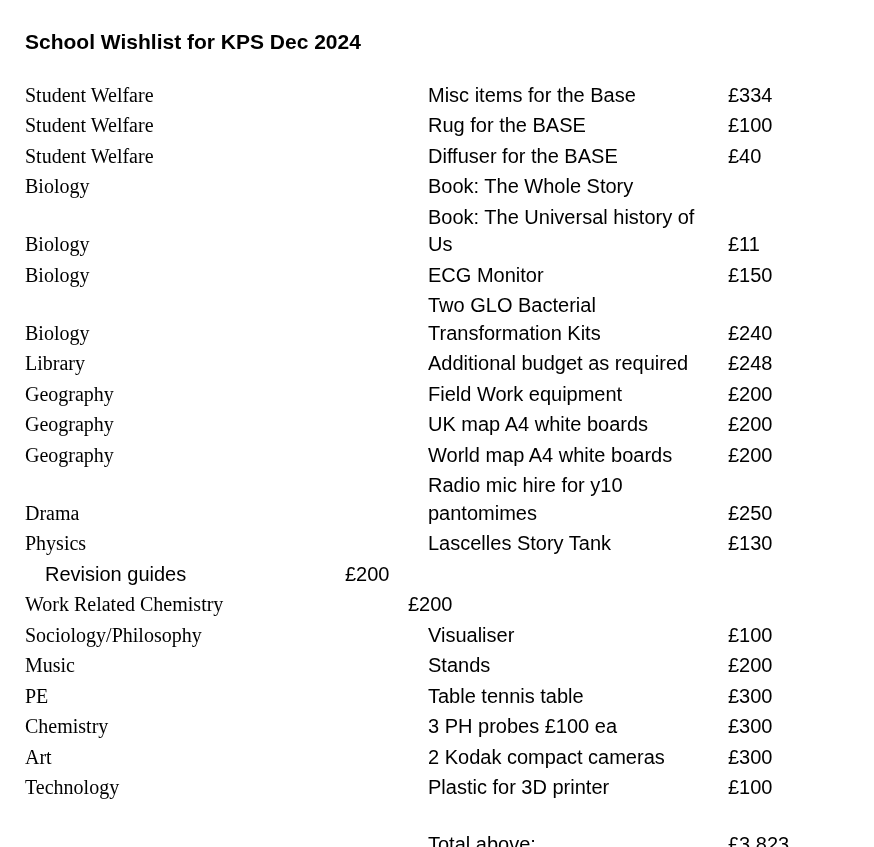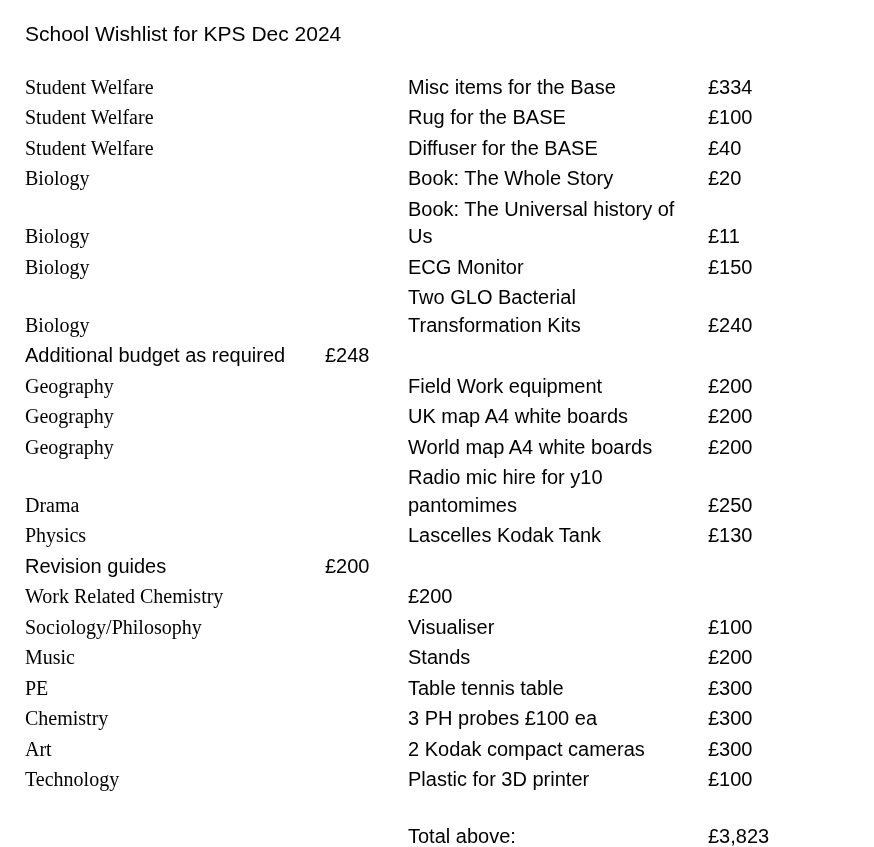--- a/index.html
+++ b/index.html
@@ -16,41 +16,42 @@
   }
   .page {
     box-sizing: border-box;
     width: 874px;
     height: 847px;
     padding: 14px 44px 0 25px;
   }
   .title {
     font-size: 21px;
     line-height: 23px;
-    font-weight: 400;
-    margin: 8px 0 27px 0;
+    font-weight: 700;
+    margin: 16px 0 27px 0;
   }
   .row {
     display: flex;
     align-items: flex-end;      
     padding: 1.5px 0;
   }
   .cell {
     font-size: 20px;
     line-height: 27.5px;
   }
   .cell.dept {
     flex: none;
     width: 383px;
     font-family: Liberation Serif, serif;
   }
   .cell.item {
     flex: none;
     width: 300px;
     white-space: pre;           
+    margin-left: 20px;
   }
   .cell.price {
     flex: 1;
     text-align: left;
   }
   .spacer {
     height: 26px;
   }
 </style>
 </head>
@@ -75,21 +76,20 @@
 
     <div class="row">
       <div class="cell dept">Student Welfare</div>
       <div class="cell item">Diffuser for the BASE</div>
       <div class="cell price">£40</div>
     </div>
 
     <div class="row">
       <div class="cell dept">Biology</div>
       <div class="cell item">Book: The Whole Story</div>
-      <div class="cell price">£20</div>
     </div>
 
     <div class="row">
       <div class="cell dept">Biology</div>
       <div class="cell item">Book: The Universal history of
 Us</div>
       <div class="cell price">£11</div>
     </div>
 
     <div class="row">
@@ -99,20 +99,21 @@
     </div>
 
     <div class="row">
       <div class="cell dept">Biology</div>
       <div class="cell item">Two GLO Bacterial
 Transformation Kits</div>
       <div class="cell price">£240</div>
     </div>
 
     <div class="row">
+      <div class="cell dept">Library</div>
       <div class="cell item">Additional budget as required</div>
       <div class="cell price">£248</div>
     </div>
 
     <div class="row">
       <div class="cell dept">Geography</div>
       <div class="cell item">Field Work equipment</div>
       <div class="cell price">£200</div>
     </div>
 
@@ -130,21 +131,21 @@
 
     <div class="row">
       <div class="cell dept">Drama</div>
       <div class="cell item">Radio mic hire for y10
 pantomimes</div>
       <div class="cell price">£250</div>
     </div>
 
     <div class="row">
       <div class="cell dept">Physics</div>
-      <div class="cell item">Lascelles Kodak Tank</div>
+      <div class="cell item">Lascelles Story Tank</div>
       <div class="cell price">£130</div>
     </div>
 
     <div class="row">
       <div class="cell item">Revision guides</div>
       <div class="cell price">£200</div>
     </div>
 
     <div class="row">
       <div class="cell dept">Work Related Chemistry</div>

